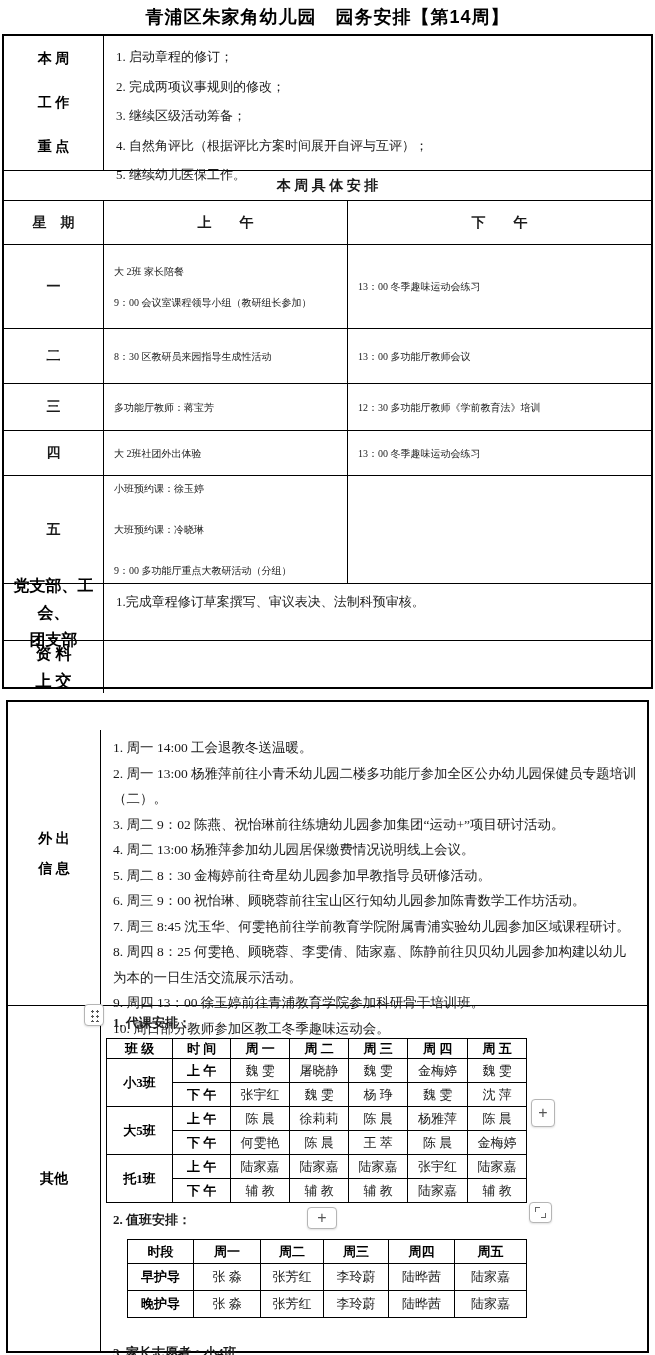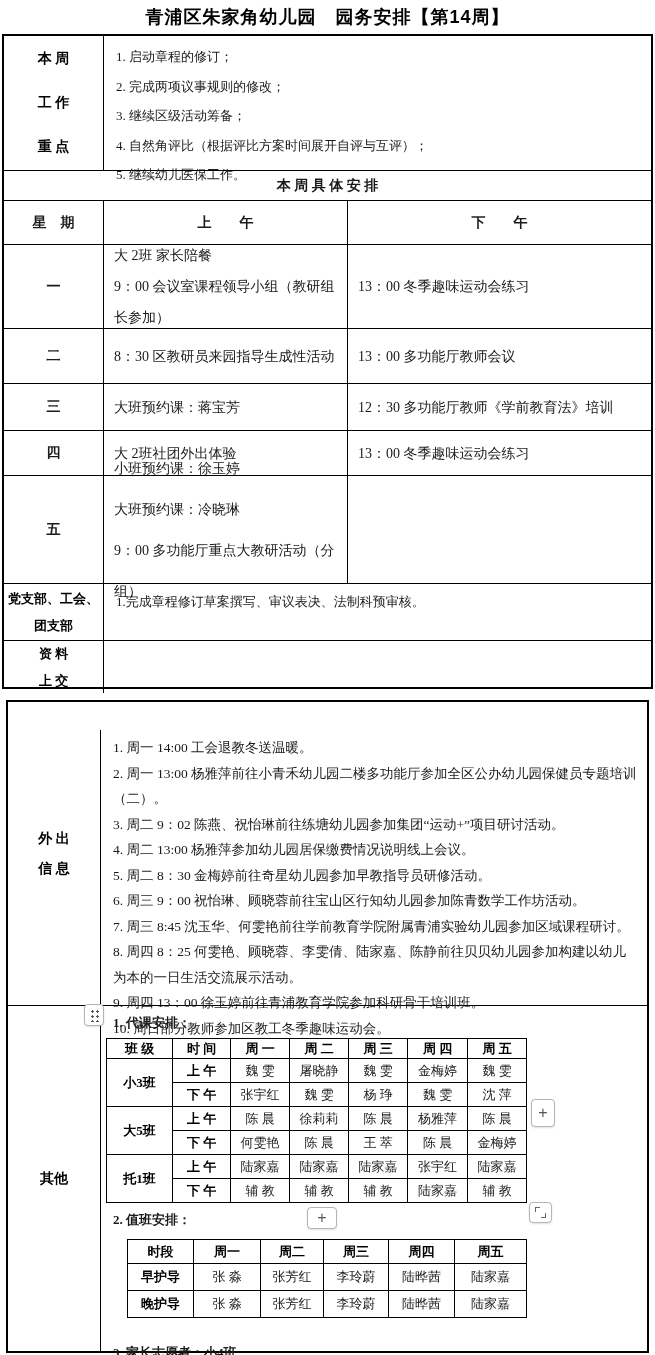--- a/index.html
+++ b/index.html
@@ -14,34 +14,34 @@
   .t2{left:6px;top:700px;width:643px;height:653px;}
   .row{display:flex;border-top:1px solid #000;box-sizing:border-box;}
   .row.first{border-top:none;}
   .cell{border-left:1px solid #000;box-sizing:border-box;min-width:0;}
   .cell.first{border-left:none;}
   .lab{display:flex;align-items:center;justify-content:center;text-align:center;
        font-weight:bold;font-size:14px;white-space:pre-line;color:#000;}
   .t1 .lab{width:99px;}
   .t2 .lab{width:92px;}
   .lab.lh44{line-height:44px;}
-  .lab.lh27{line-height:27px;font-size:13px;}
+  .lab.lh27{line-height:27px;font-size:16px;}
   .lab.lh30{line-height:30px;}
   
   .listcell{flex:1;padding:6px 10px 0 12px;font-size:13px;}
   .listcell .li{line-height:29.5px;}
   
   .sechead{flex:1;display:flex;align-items:center;justify-content:center;
            font-weight:bold;font-size:14px;}
   
   .colhead{display:flex;align-items:center;justify-content:center;
            font-weight:bold;font-size:14px;}
   .c-morn{width:244px;}
   .c-aft{flex:1;}
-  .sched{display:flex;align-items:center;padding:4px 10px;font-size:14px;
+  .sched{display:flex;align-items:center;padding:4px 10px;font-size:10px;
          white-space:pre-line;line-height:31px;}
   .sched.lh28{line-height:41px;}
   .dayc{width:99px;display:flex;align-items:center;justify-content:center;
         font-weight:bold;font-size:14px;}
   
   .party .li{line-height:27px;}
   .party{padding-top:4px;}
   .out{padding:5px 8px 0 12px;font-size:13.5px;}
   .out .li{line-height:25.5px;}
   
@@ -116,21 +116,21 @@
     </div>
 
     <div class="row" style="height:55px;">
       <div class="cell first dayc">二</div>
       <div class="cell sched c-morn">8：30 区教研员来园指导生成性活动</div>
       <div class="cell sched c-aft">13：00 多功能厅教师会议</div>
     </div>
 
     <div class="row" style="height:47px;">
       <div class="cell first dayc">三</div>
-      <div class="cell sched c-morn">大班预约课：蒋宝芳</div>
+      <div class="cell sched c-morn">多功能厅教师：蒋宝芳</div>
       <div class="cell sched c-aft">12：30 多功能厅教师《学前教育法》培训</div>
     </div>
 
     <div class="row" style="height:45px;">
       <div class="cell first dayc">四</div>
       <div class="cell sched c-morn">大 2班社团外出体验</div>
       <div class="cell sched c-aft">13：00 冬季趣味运动会练习</div>
     </div>
 
     <div class="row" style="height:108px;">

